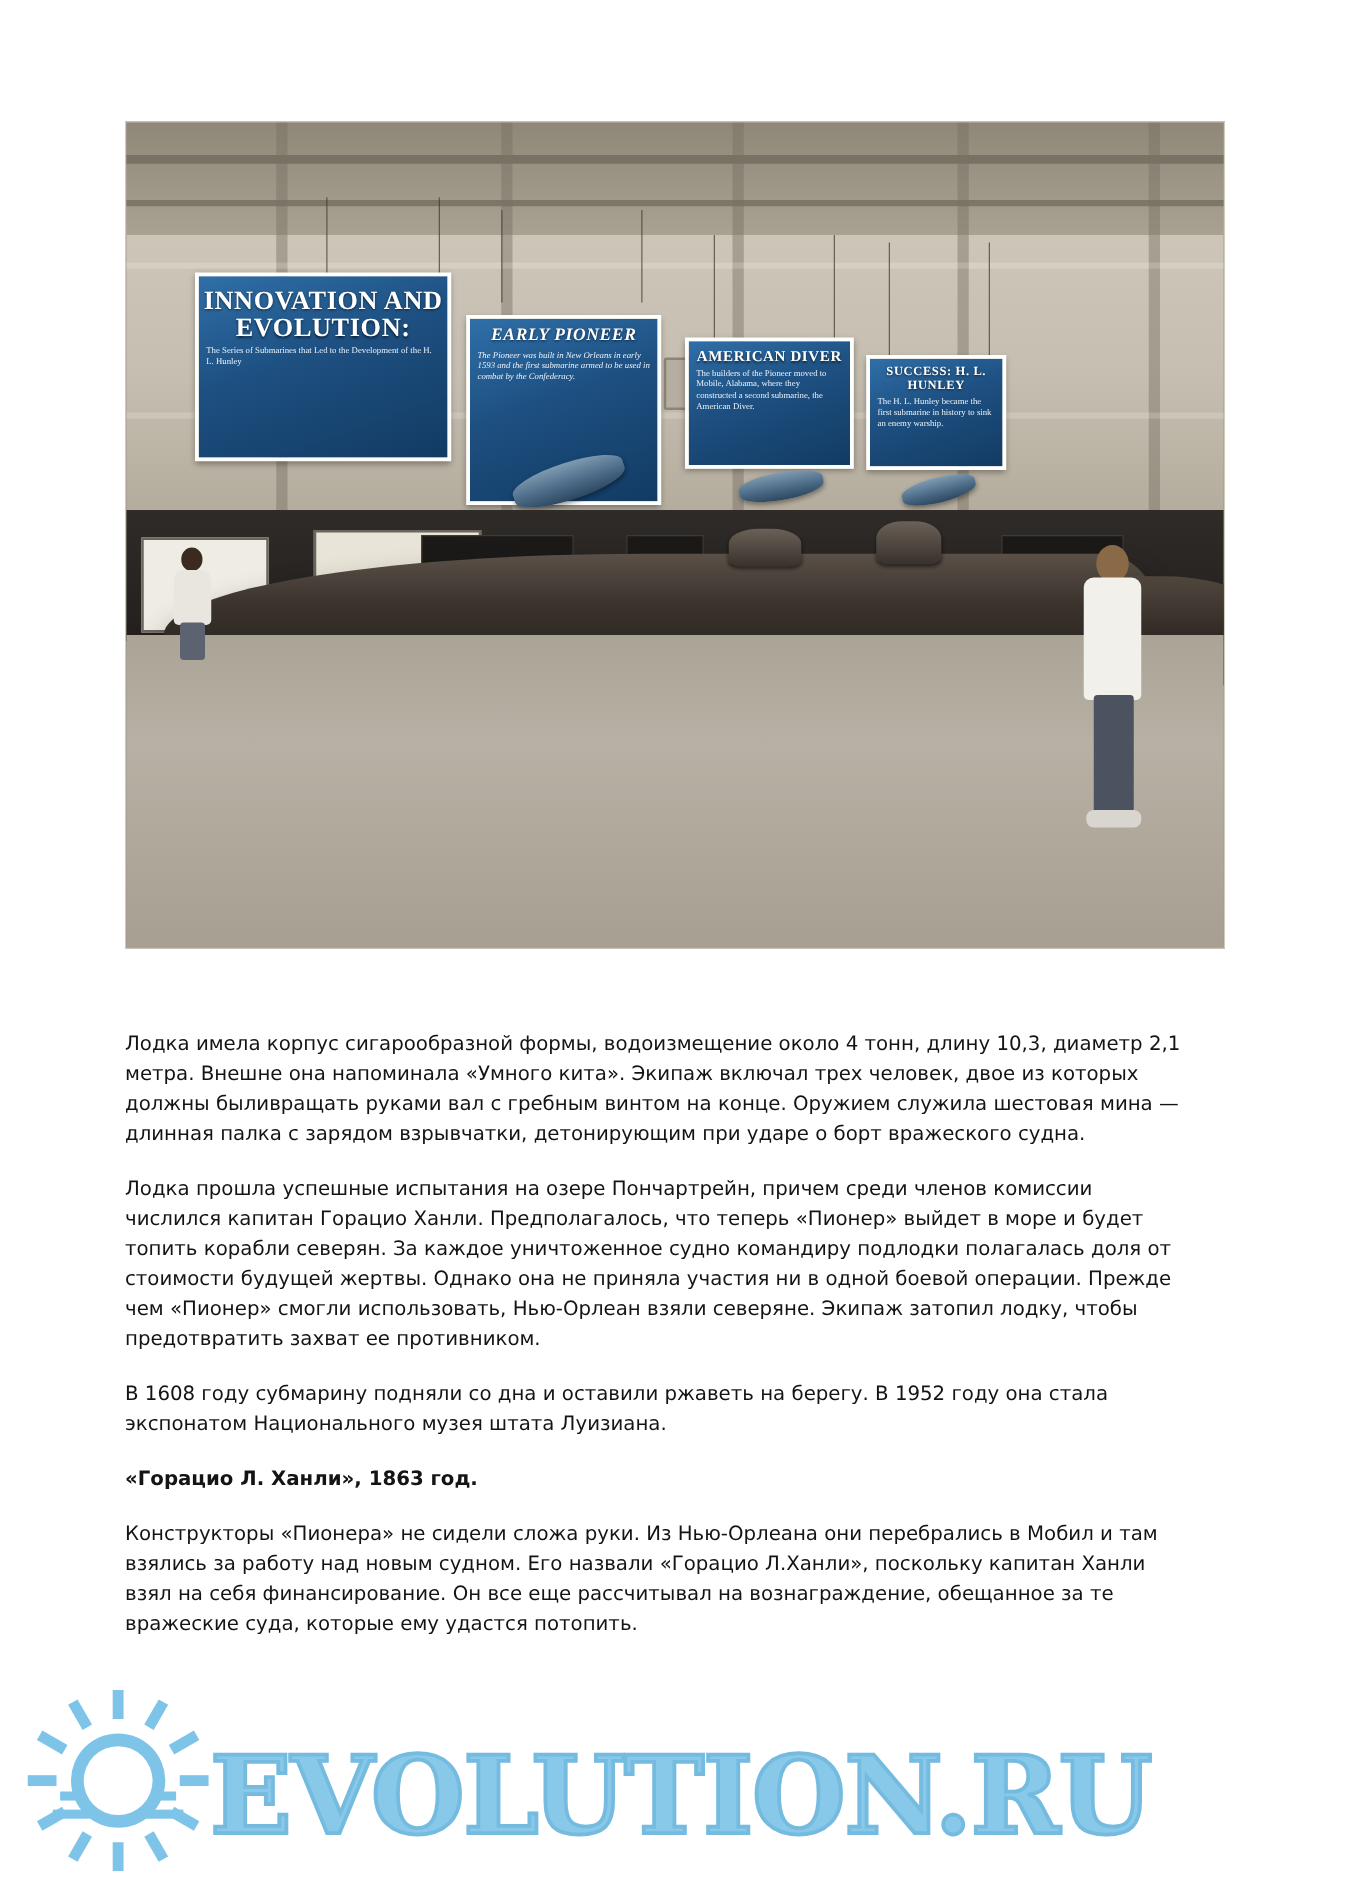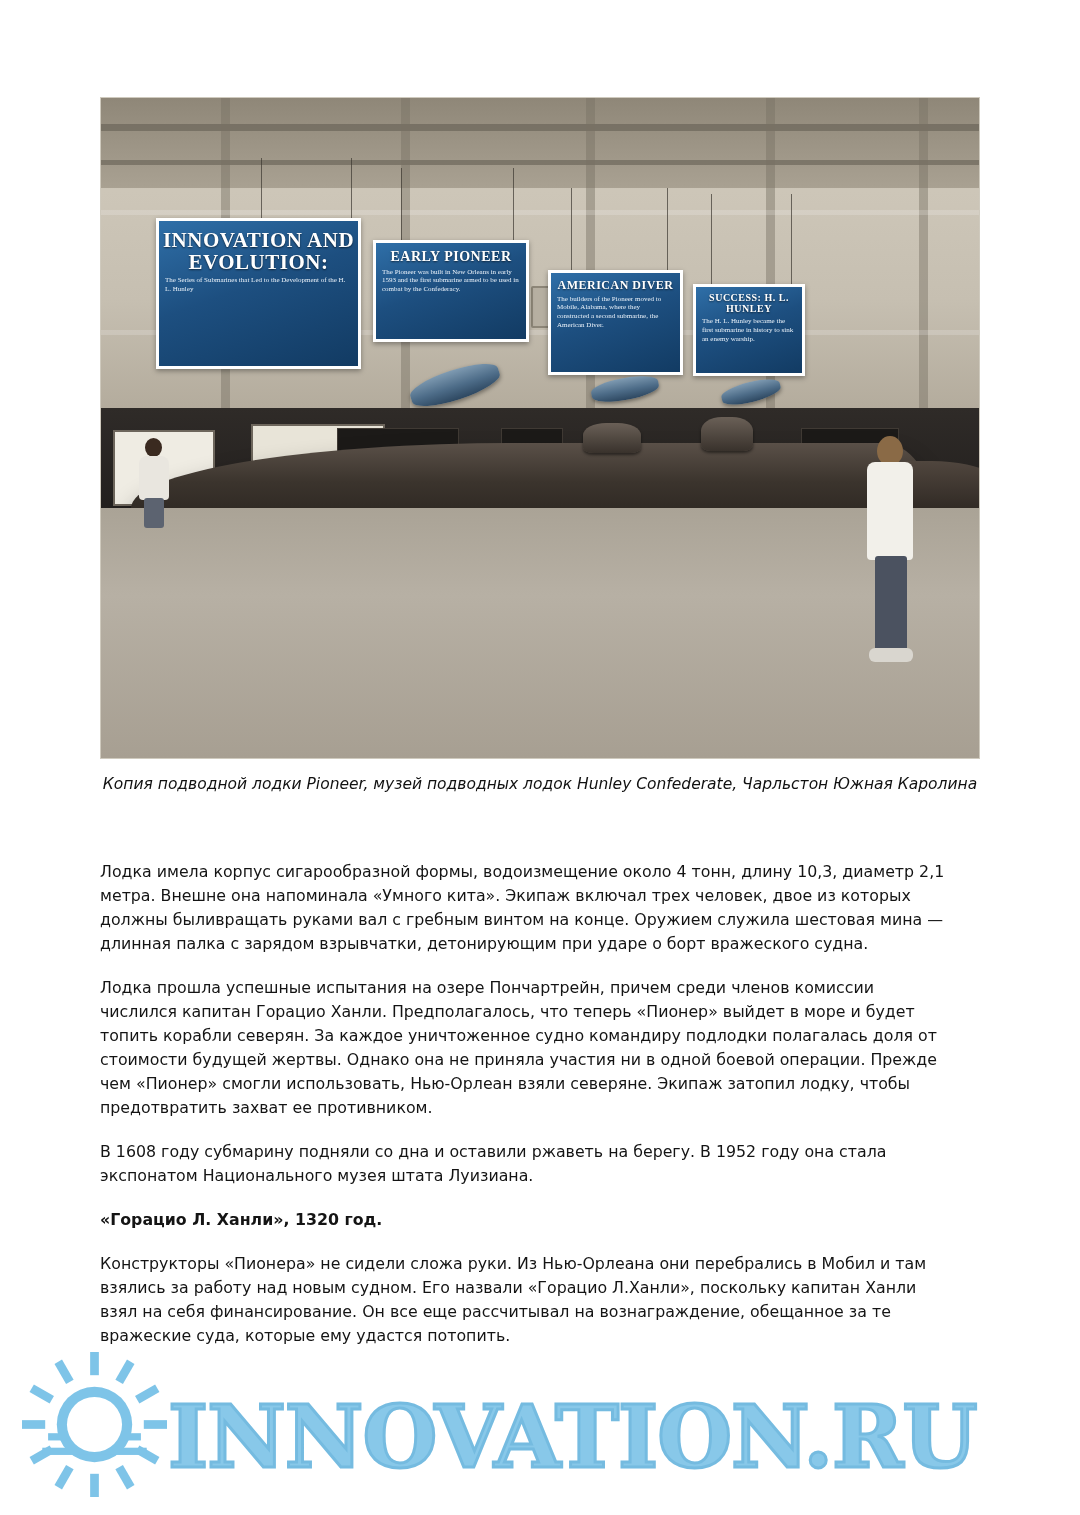--- a/index.html
+++ b/index.html
@@ -116,21 +116,21 @@
     text-align: left;
   }
   .wire {
     position: absolute;
     width: 1px;
     background: rgba(60,55,48,.7);
   }
 
   .b1 { left: 55px; top: 120px; width: 205px; height: 151px; }
   .b1 .bt { font-size: 21px; padding-top: 8px; }
-  .b2 { left: 272px; top: 142px; width: 156px; height: 102px; }
+  .b2 { left: 272px; top: 154px; width: 156px; height: 152px; font-style: italic; }
   .b2 .bt { font-size: 14px; padding-top: 7px; }
   .b3 { left: 447px; top: 172px; width: 135px; height: 105px; }
   .b3 .bt { font-size: 12px; padding-top: 6px; }
   .b4 { left: 592px; top: 186px; width: 112px; height: 92px; }
   .b4 .bt { font-size: 10px; padding-top: 6px; }
 
   .sub-model {
     position: absolute;
     background: linear-gradient(180deg,#7f9bb2 0%, #4d6c88 55%, #2d4760 100%);
     border-radius: 50%/40%;
@@ -354,28 +354,27 @@
         <div class="p-legs" style="left:9px;top:60px;width:20px;height:30px;"></div>
       </div>
       <div class="person" style="left:760px;top:338px;width:58px;height:232px;">
         <div class="p-head" style="left:16px;top:0;width:26px;height:30px;background:#8a6a46;"></div>
         <div class="p-body" style="left:6px;top:26px;width:46px;height:98px;background:#f2f0ea;"></div>
         <div class="p-legs" style="left:14px;top:120px;width:32px;height:96px;background:#4b5260;"></div>
         <div class="p-legs" style="left:8px;top:212px;width:44px;height:14px;background:#d9d6cf;border-radius:6px;"></div>
       </div>
 
     </div>
-    <figcaption class="caption">Копия подводной лодки Pioneer, музей подводных лодок Hunley Confederate, Чарльстон Южная Каролина</figcaption>
   </figure>
 
   <div class="article">
     <p>Лодка имела корпус сигарообразной формы, водоизмещение около 4 тонн, длину 10,3, диаметр 2,1 метра. Внешне она напоминала «Умного кита». Экипаж включал трех человек, двое из которых должны быливращать руками вал с гребным винтом на конце. Оружием служила шестовая мина — длинная палка с зарядом взрывчатки, детонирующим при ударе о борт вражеского судна.</p>
     <p>Лодка прошла успешные испытания на озере Пончартрейн, причем среди членов комиссии числился капитан Горацио Ханли. Предполагалось, что теперь «Пионер» выйдет в море и будет топить корабли северян. За каждое уничтоженное судно командиру подлодки полагалась доля от стоимости будущей жертвы. Однако она не приняла участия ни в одной боевой операции. Прежде чем «Пионер» смогли использовать, Нью-Орлеан взяли северяне. Экипаж затопил лодку, чтобы предотвратить захват ее противником.</p>
     <p>В 1608 году субмарину подняли со дна и оставили ржаветь на берегу. В 1952 году она стала экспонатом Национального музея штата Луизиана.</p>
-    <p class="subhead">«Горацио Л. Ханли», 1320 год.</p>
+    <p class="subhead">«Горацио Л. Ханли», 1863 год.</p>
     <p class="after-head">Конструкторы «Пионера» не сидели сложа руки. Из Нью-Орлеана они перебрались в Мобил и там взялись за работу над новым судном. Его назвали «Горацио Л.Ханли», поскольку капитан Ханли взял на себя финансирование. Он все еще рассчитывал на вознаграждение, обещанное за те вражеские суда, которые ему удастся потопить.</p>
   </div>
 
   <div class="watermark">
     <svg class="wm-sun" viewBox="0 0 100 100">
       <g fill="#7ec4e8">
         <circle cx="50" cy="50" r="26"></circle>
         <g>
           <rect x="47" y="0" width="6" height="16"></rect>
           <rect x="47" y="84" width="6" height="16"></rect>
@@ -388,16 +387,16 @@
           <rect x="47" y="84" width="6" height="16" transform="rotate(30 50 50)"></rect>
           <rect x="47" y="84" width="6" height="16" transform="rotate(60 50 50)"></rect>
           <rect x="47" y="84" width="6" height="16" transform="rotate(120 50 50)"></rect>
           <rect x="47" y="84" width="6" height="16" transform="rotate(150 50 50)"></rect>
         </g>
         <rect x="18" y="56" width="64" height="5"></rect>
         <rect x="14" y="66" width="72" height="5"></rect>
       </g>
       <circle cx="50" cy="50" r="19" fill="#ffffff"></circle>
     </svg>
-    <div class="wm-text">INNOVATION.RU</div>
+    <div class="wm-text">EVOLUTION.RU</div>
   </div>
 
 </div>
 
 </body></html>

